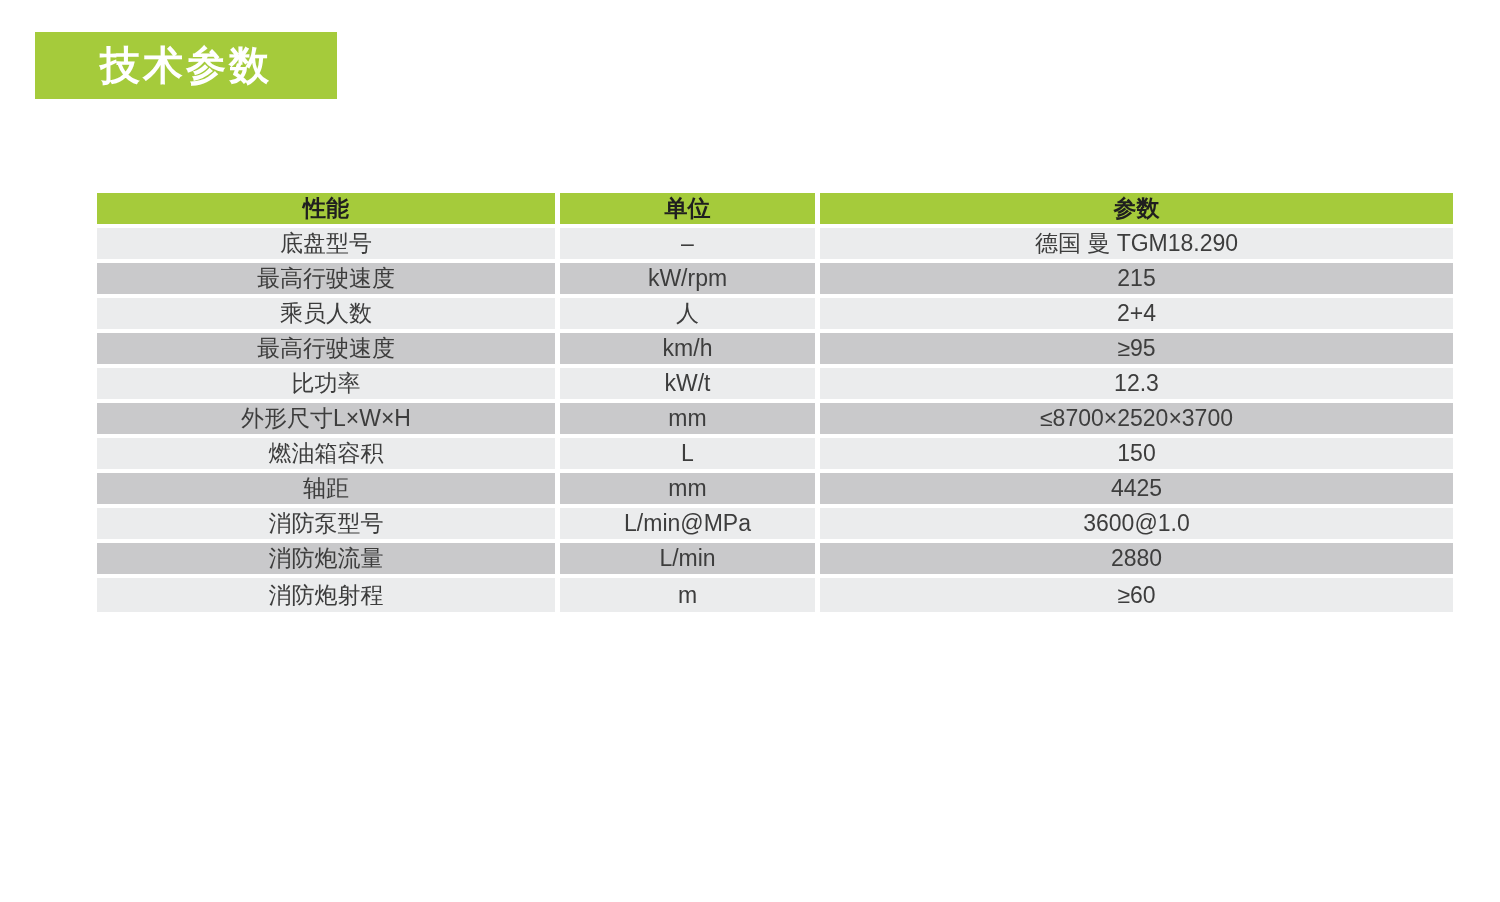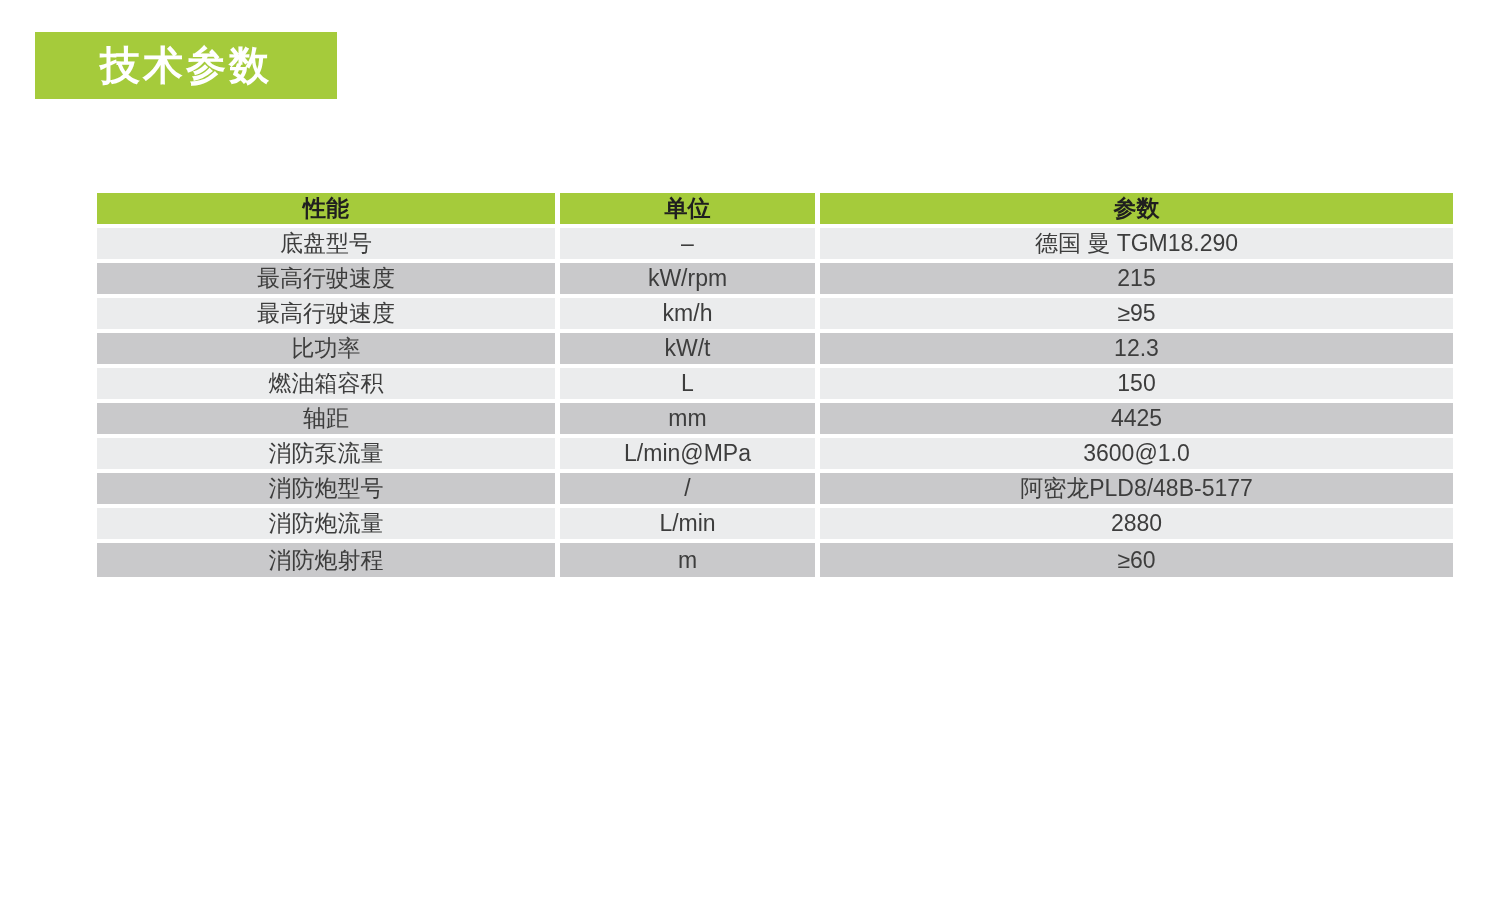--- a/index.html
+++ b/index.html
@@ -92,48 +92,53 @@
         <td>底盘型号</td>
         <td>–</td>
         <td>德国 曼 TGM18.290</td>
       </tr>
       <tr>
         <td>最高行驶速度</td>
         <td>kW/rpm</td>
         <td>215</td>
       </tr>
       <tr>
+        <td>乘员人数</td>
+        <td>人</td>
+        <td>2+4</td>
+      </tr>
+      <tr>
         <td>最高行驶速度</td>
         <td>km/h</td>
         <td>≥95</td>
       </tr>
       <tr>
         <td>比功率</td>
         <td>kW/t</td>
         <td>12.3</td>
+      </tr>
+      <tr>
+        <td>外形尺寸L×W×H</td>
+        <td>mm</td>
+        <td>≤8700×2520×3700</td>
       </tr>
       <tr>
         <td>燃油箱容积</td>
         <td>L</td>
         <td>150</td>
       </tr>
       <tr>
         <td>轴距</td>
         <td>mm</td>
         <td>4425</td>
       </tr>
       <tr>
-        <td>消防泵流量</td>
+        <td>消防泵型号</td>
         <td>L/min@MPa</td>
         <td>3600@1.0</td>
-      </tr>
-      <tr>
-        <td>消防炮型号</td>
-        <td>/</td>
-        <td>阿密龙PLD8/48B-5177</td>
       </tr>
       <tr>
         <td>消防炮流量</td>
         <td>L/min</td>
         <td>2880</td>
       </tr>
       <tr>
         <td>消防炮射程</td>
         <td>m</td>
         <td>≥60</td>

